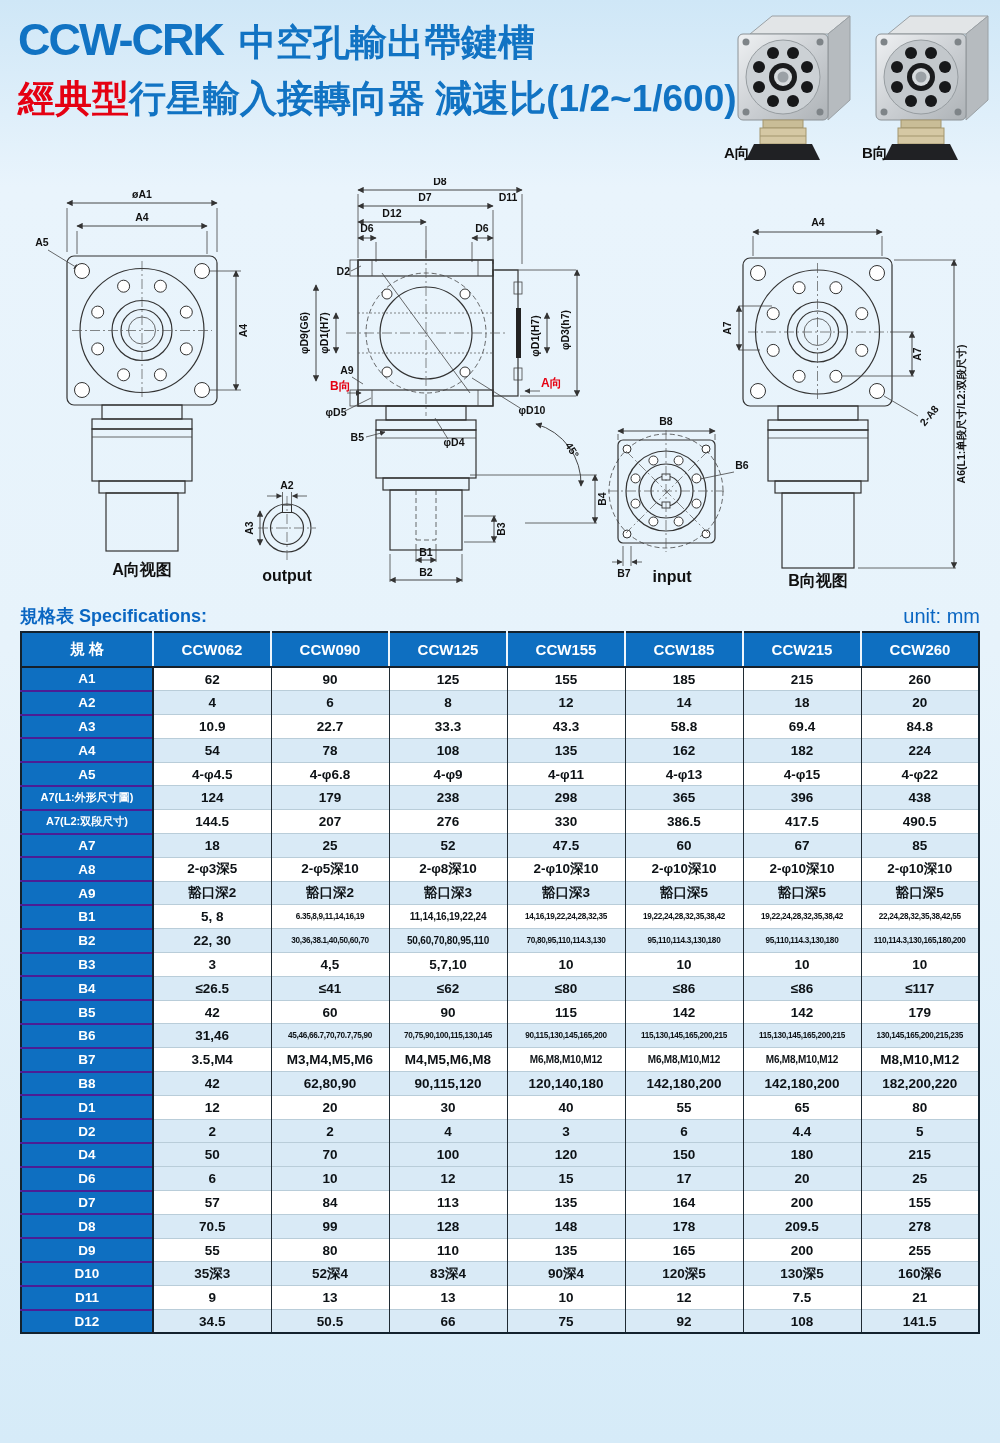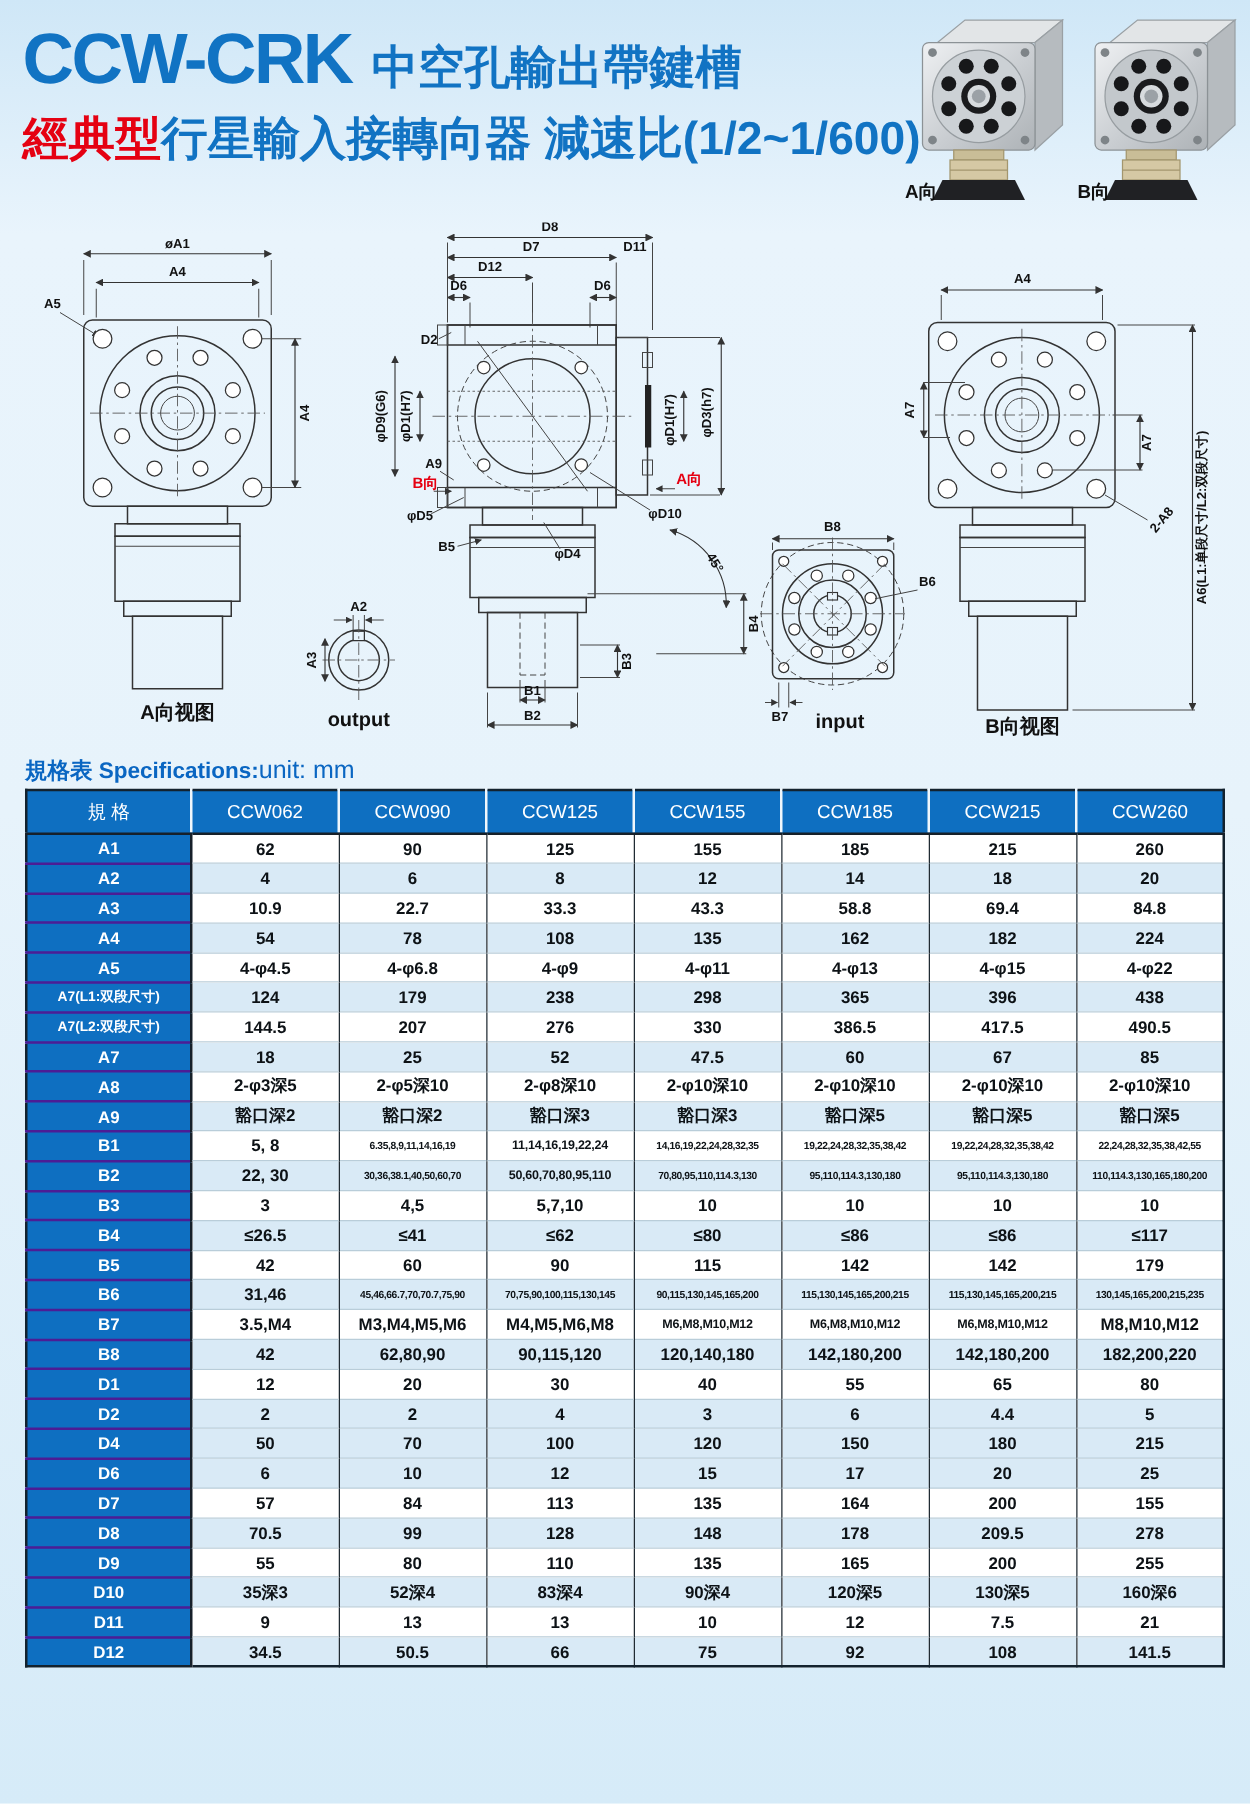--- a/index.html
+++ b/index.html
@@ -2,46 +2,46 @@
 <html><head>
 <meta charset="utf-8">
 <style>
   html,body{margin:0;padding:0}
   .page{position:relative;width:1000px;height:1443px;overflow:hidden;
     background:linear-gradient(180deg,#cfe7f7 0%,#e9f4fc 13%,#e7f3fb 45%,#d6ebf8 100%);
     font-family:"Liberation Sans",sans-serif;}
   
   .hdr{position:relative;height:178px;padding:14px 0 0 18px;box-sizing:border-box}
   .t-line1{display:flex;align-items:baseline;gap:16px;white-space:nowrap}
-  .model{font-size:57px;font-weight:900;color:#1173c3;letter-spacing:-2px}
+  .model{font-size:45px;font-weight:900;color:#1173c3;letter-spacing:-2px}
   .t-suffix{font-size:37px;font-weight:900;color:#1173c3}
   .t-line2{margin-top:6px;font-size:37px;font-weight:900;white-space:nowrap}
   .red{color:#e50112}
   .blue{color:#1173c3}
   .photos{position:absolute;right:2px;top:6px}
   
   .dims-h{margin:4px 0 2px 20px;font-size:27px;font-weight:800;color:#1173c3}
   svg.drawing{display:block;margin:0 20px}
   .ln{stroke:#333;fill:none;stroke-width:1.2}
   .thin{stroke:#444;fill:none;stroke-width:.8}
   .dim{stroke:#333;fill:none;stroke-width:.9}
   .cl{stroke:#555;fill:none;stroke-width:.7;stroke-dasharray:10 3 2 3}
   .dot{stroke:#555;fill:none;stroke-width:.7;stroke-dasharray:2 2}
   .dsh{stroke:#444;fill:none;stroke-width:.8;stroke-dasharray:5 3}
   text.d{font-size:10.5px;fill:#111;font-weight:600}
   text.cap{font-size:16px;fill:#111;font-weight:700;text-anchor:middle}
   text.redt{font-size:12px;fill:#e50112;font-weight:800}
   .hole{fill:#fff;stroke:#333;stroke-width:1}
   
-  .spec-head{display:flex;justify-content:flex-start;align-items:flex-end;margin:6px 20px 3px}
+  .spec-head{display:flex;justify-content:space-between;align-items:flex-end;margin:6px 20px 3px}
   .spec-title{color:#0a66c2;font-size:18px;font-weight:800}
   .unit{color:#0a66c2;font-size:20px;font-weight:400}
   table.spec{border-collapse:collapse;margin:0 20px;width:960px;table-layout:fixed;
     border:2px solid #13222e;background:#fff}
-  table.spec thead th{background:#0e6fc1;color:#fff;font-size:15px;font-weight:400;height:31px;
+  table.spec thead th{background:#0e6fc1;color:#fff;font-size:15px;font-weight:700;height:31px;
     border-left:2px solid #eef6fc;border-bottom:2px solid #16202a}
   table.spec thead th:first-child{border-left:none}
   table.spec tbody th{background:#0e6fc1;color:#fff;font-size:13.5px;font-weight:700;
     border-top:2px solid #4c1d95;border-right:2px solid #16202a;padding:0 1px}
   table.spec tbody th.small{font-size:11px}
   table.spec tbody tr{height:23.8px}
   table.spec tbody td{text-align:center;color:#0d1216;font-weight:700;font-size:13.5px;
     border-left:1px solid #202b33;border-top:1px solid #b9cdd9;background:#fff;
     padding:0 1px;white-space:nowrap;overflow:hidden}
   table.spec tbody tr.alt td{background:#d9eaf6}
@@ -450,21 +450,21 @@
           <th>A5</th>
           <td>4-φ4.5</td>
           <td>4-φ6.8</td>
           <td>4-φ9</td>
           <td>4-φ11</td>
           <td>4-φ13</td>
           <td>4-φ15</td>
           <td>4-φ22</td>
         </tr>
         <tr class="alt">
-          <th class="small">A7(L1:双段尺寸)</th>
+          <th class="small">A7(L1:外形尺寸圖)</th>
           <td>124</td>
           <td>179</td>
           <td>238</td>
           <td>298</td>
           <td>365</td>
           <td>396</td>
           <td>438</td>
         </tr>
         <tr>
           <th class="small">A7(L2:双段尺寸)</th>

